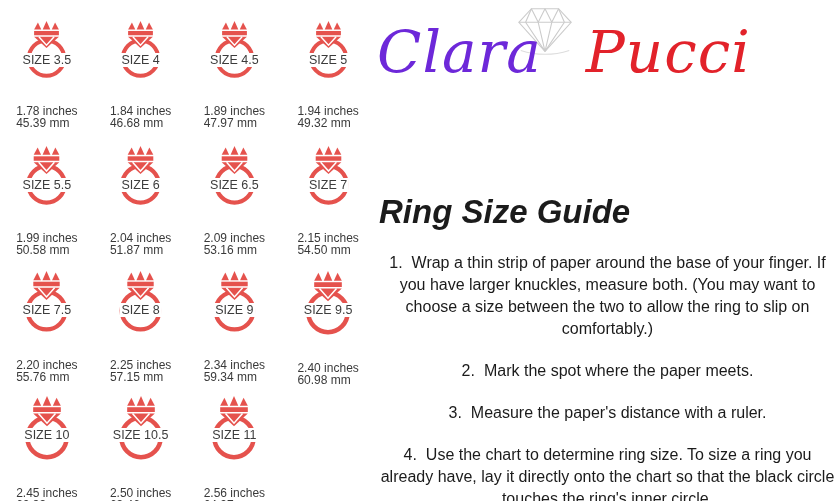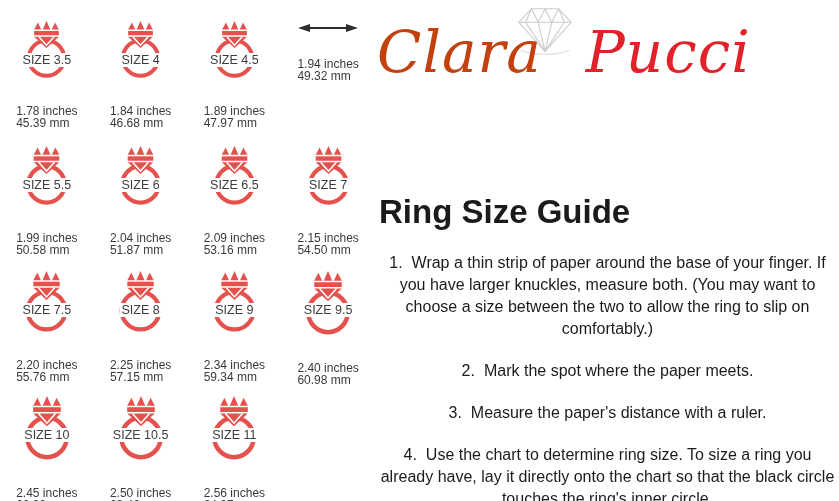--- a/index.html
+++ b/index.html
@@ -34,25 +34,25 @@
   }
   .meas div{white-space:nowrap;}
   
   .info{position:absolute;left:375px;top:0;width:464px;height:501px;}
   .logo{position:relative;height:110px;}
   .logo-diamond{position:absolute;left:138px;top:5px;}
   .logo-text{
     position:absolute;left:2px;top:16px;white-space:nowrap;
     font-family:"DejaVu Serif",serif;font-style:italic;font-size:58px;line-height:72px;
   }
-  .logo-part1{color:#c2410c;letter-spacing:1px;}
+  .logo-part1{color:#6d28d9;letter-spacing:1px;}
   .logo-part2{color:#e2222a;margin-left:44px;letter-spacing:1px;}
   .guide-title{
     position:absolute;left:4px;top:193px;margin:0;
-    font-size:33px;font-weight:bold;color:#1b1b1b;letter-spacing:0;
+    font-size:33px;font-weight:bold;color:#1b1b1b;letter-spacing:0;font-style:italic;
   }
   .steps{position:absolute;left:4px;top:252px;width:457px;}
   .step{
     margin:0 0 20px 0;font-size:16px;line-height:22px;color:#1b1b1b;text-align:center;
   }
   .step .num{margin-right:9px;}
 </style>
 </head>
 <body>
 
@@ -119,20 +119,26 @@
     <svg class="arrowsvg" viewBox="0 0 62 12" width="62" height="12">
         <use href="#arrowsym"></use>
       </svg>
     <div class="meas">
       <div>1.89 inches</div>
       <div>47.97 mm</div>
     </div>
   </div>
 
   <div class="cell r1">
+    <div class="ringwrap">
+      <svg class="ringsvg" viewBox="0 0 64 62">
+          <use href="#ringsym"></use>
+        </svg>
+      <span class="size-label">SIZE 5</span>
+    </div>
     <svg class="arrowsvg" viewBox="0 0 62 12" width="62" height="12">
         <use href="#arrowsym"></use>
       </svg>
     <div class="meas">
       <div>1.94 inches</div>
       <div>49.32 mm</div>
     </div>
   </div>
 
   <div class="cell r2">

